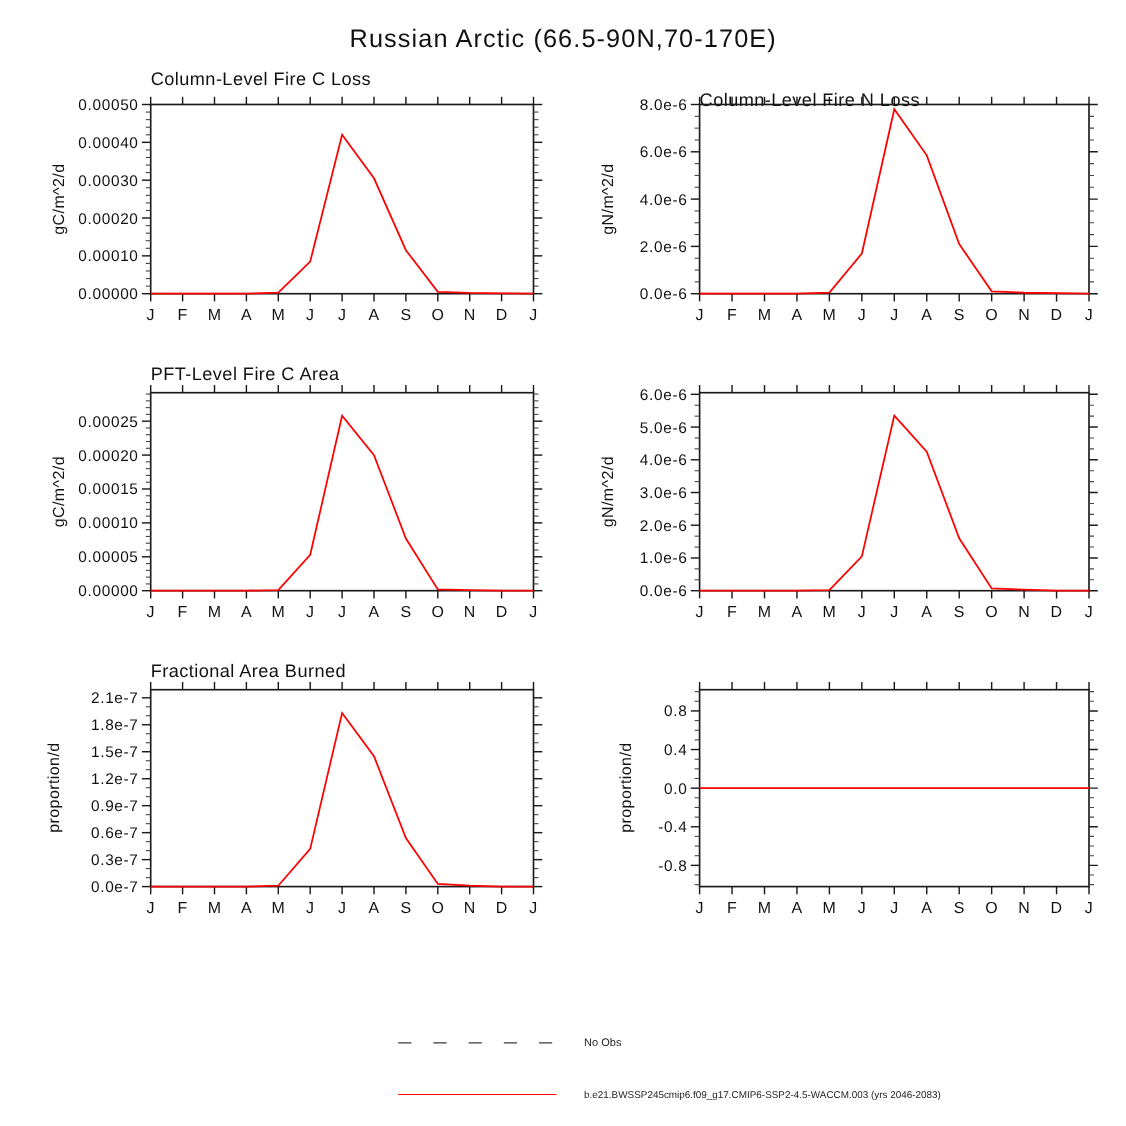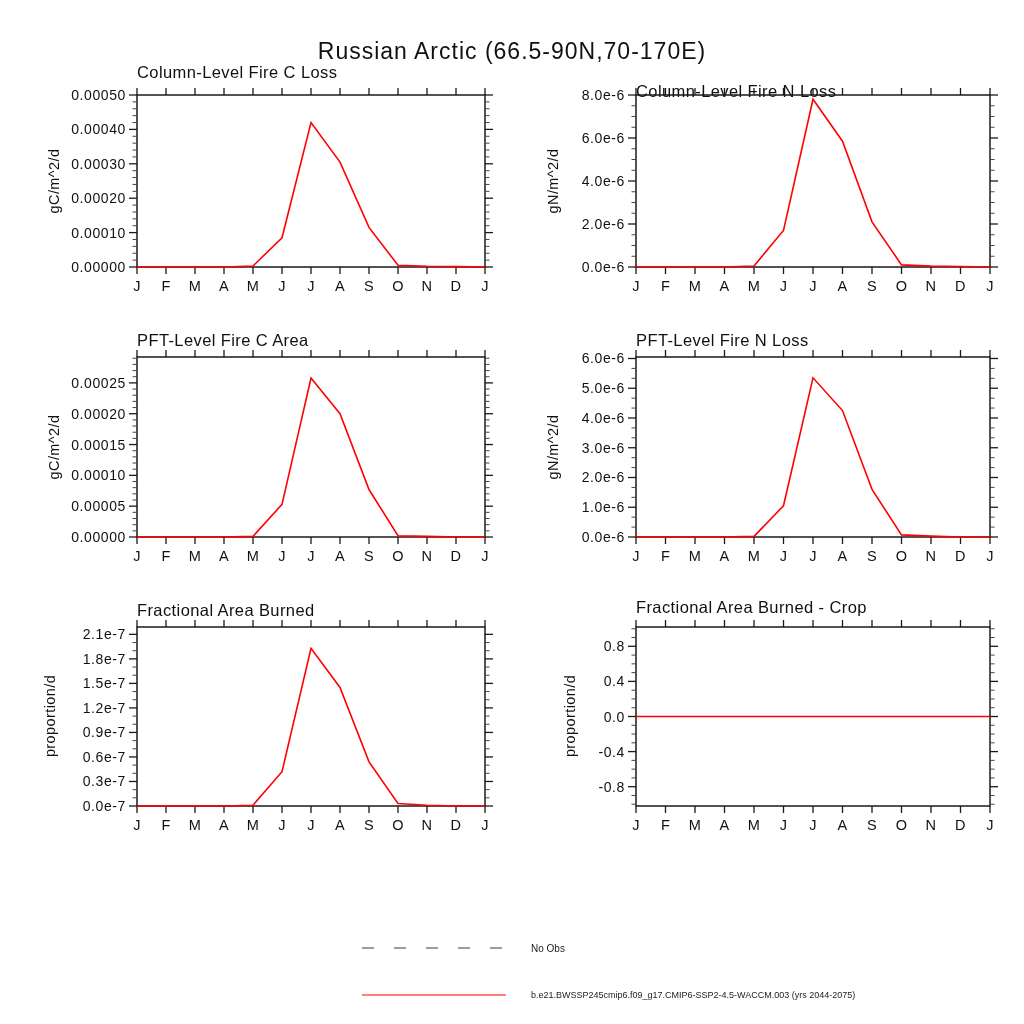--- a/index.html
+++ b/index.html
@@ -1,19 +1,19 @@
 <!DOCTYPE html>
 <html><head>
 <meta charset="utf-8">
 <style>
   html,body{margin:0;padding:0;background:#ffffff;}
   .page{position:relative;width:1024px;height:1024px;background:#ffffff;overflow:hidden;
         font-family:"Liberation Sans","DejaVu Sans",sans-serif;color:#000;}
   .main-title{position:absolute;left:0;top:22px;width:1024px;text-align:center;
-              font-size:23px;letter-spacing:1px;color:#111;margin-top:16px;}
+              font-size:23px;letter-spacing:1px;color:#111;}
   .panel-title{position:absolute;height:20px;text-align:left;font-size:16.5px;
                letter-spacing:.4px;color:#111;white-space:nowrap;}
   .t0{left:137px;top:63px;width:348px;}
   .t1{left:636px;top:63px;width:354px;margin-top:19px;}
   .t2{left:137px;top:331px;width:348px;}
   .t3{left:636px;top:331px;width:354px;}
   .t4{left:137px;top:601px;width:348px;}
   .t5{left:636px;top:598px;width:354px;}
   .ylab{position:absolute;width:140px;height:20px;text-align:center;font-size:14.5px;
         letter-spacing:.4px;transform:rotate(-90deg);transform-origin:center;color:#111;white-space:nowrap;}
@@ -32,23 +32,21 @@
 </head>
 <body>
 
 <div class="page">
 
   <div class="main-title">Russian Arctic (66.5-90N,70-170E)</div>
 
   <div class="panel-title t0">Column-Level Fire C Loss</div>
   <div class="panel-title t1">Column-Level Fire N Loss</div>
   <div class="panel-title t2">PFT-Level Fire C Area</div>
-  <div class="panel-title t3">PFT-Level Fire N Loss</div>
   <div class="panel-title t4">Fractional Area Burned</div>
-  <div class="panel-title t5">Fractional Area Burned - Crop</div>
 
   <div class="ylab l0">gC/m^2/d</div>
   <div class="ylab l1">gN/m^2/d</div>
   <div class="ylab l2">gC/m^2/d</div>
   <div class="ylab l3">gN/m^2/d</div>
   <div class="ylab l4">proportion/d</div>
   <div class="ylab l5">proportion/d</div>
 
   <svg id="plot-svg" width="1024" height="1024">
       <g>
@@ -622,16 +620,16 @@
     <svg width="148" height="14">
       <line x1="2" y1="7" x2="146" y2="7" stroke="#3c3c3c" stroke-width="1.2" stroke-dasharray="12 20"></line>
     </svg>
     <span class="legend-label">No Obs</span>
   </div>
 
   <div class="legend-row lg2">
     <svg width="148" height="14">
       <line x1="2" y1="7" x2="146" y2="7" stroke="#ff0000" stroke-width="1.1"></line>
     </svg>
-    <span class="legend-label">b.e21.BWSSP245cmip6.f09_g17.CMIP6-SSP2-4.5-WACCM.003 (yrs 2044-2075)</span>
+    <span class="legend-label">b.e21.BWSSP245cmip6.f09_g17.CMIP6-SSP2-4.5-WACCM.003 (yrs 2046-2083)</span>
   </div>
 
 </div>
 
 </body></html>

